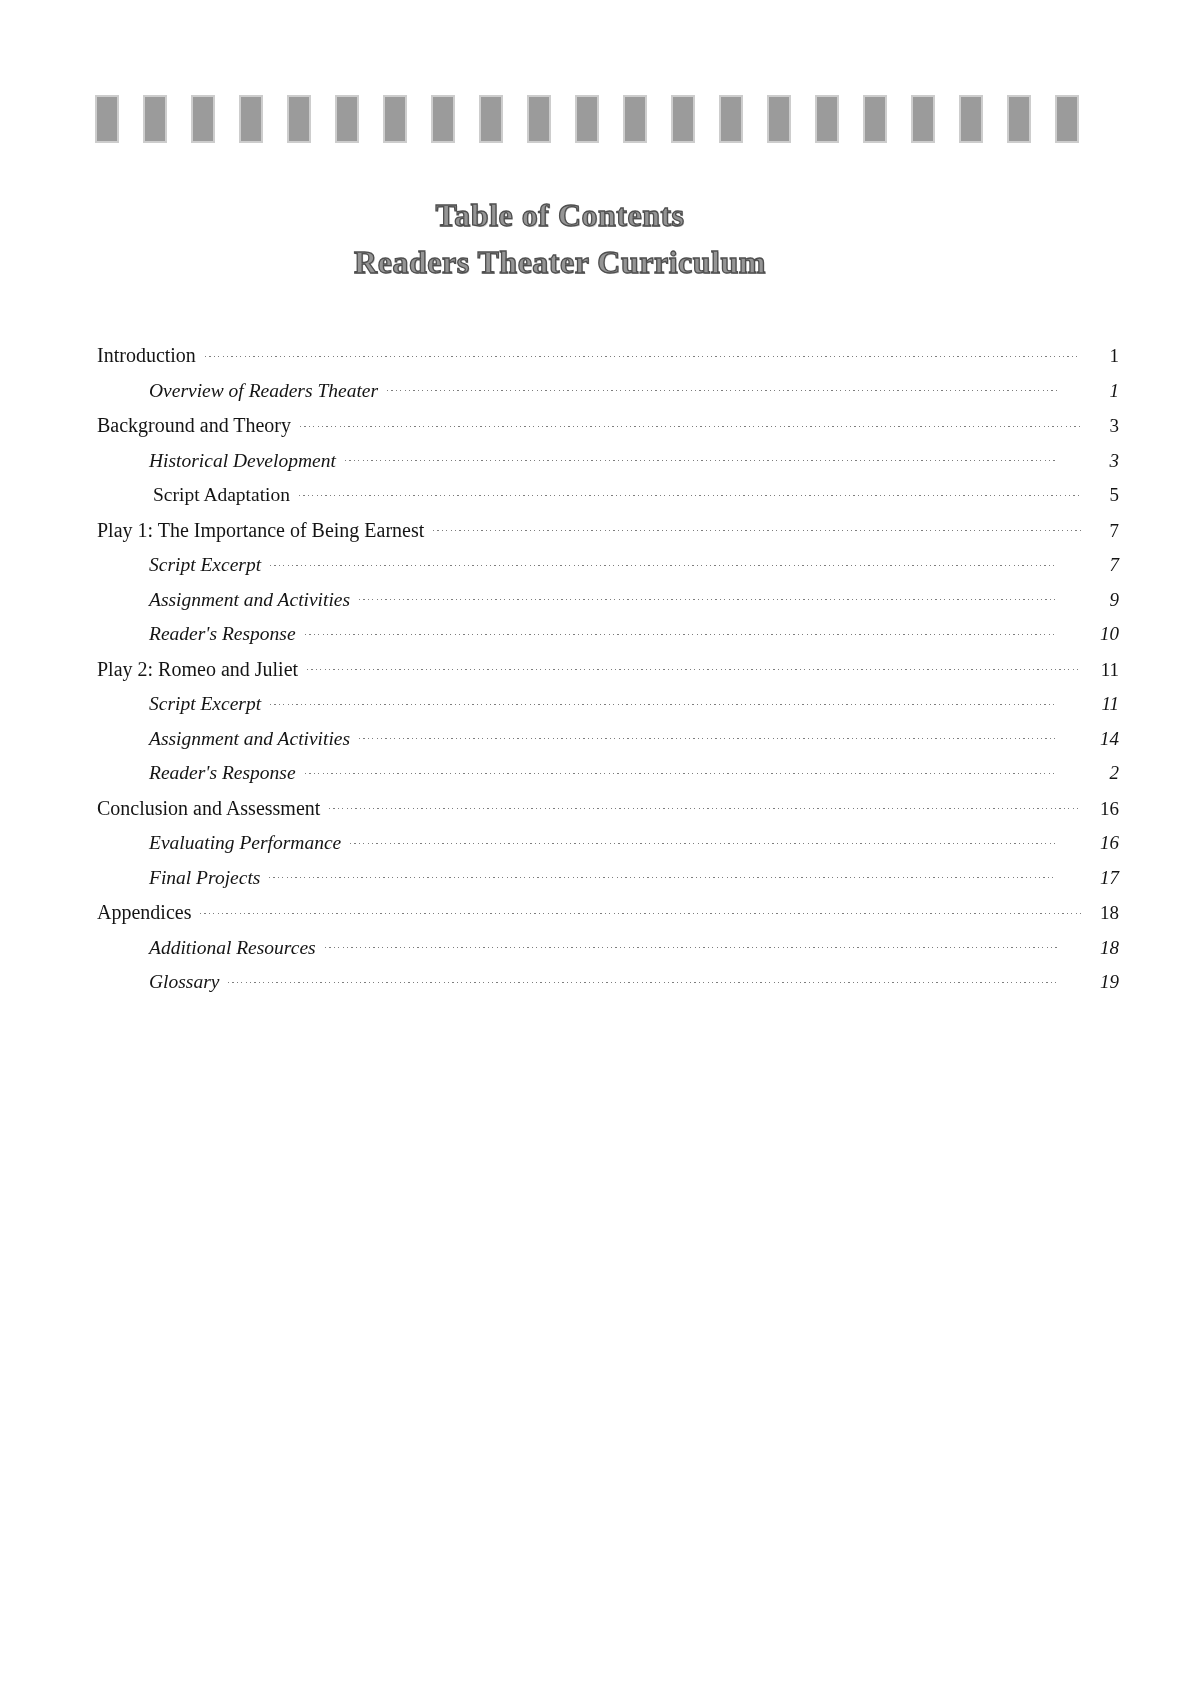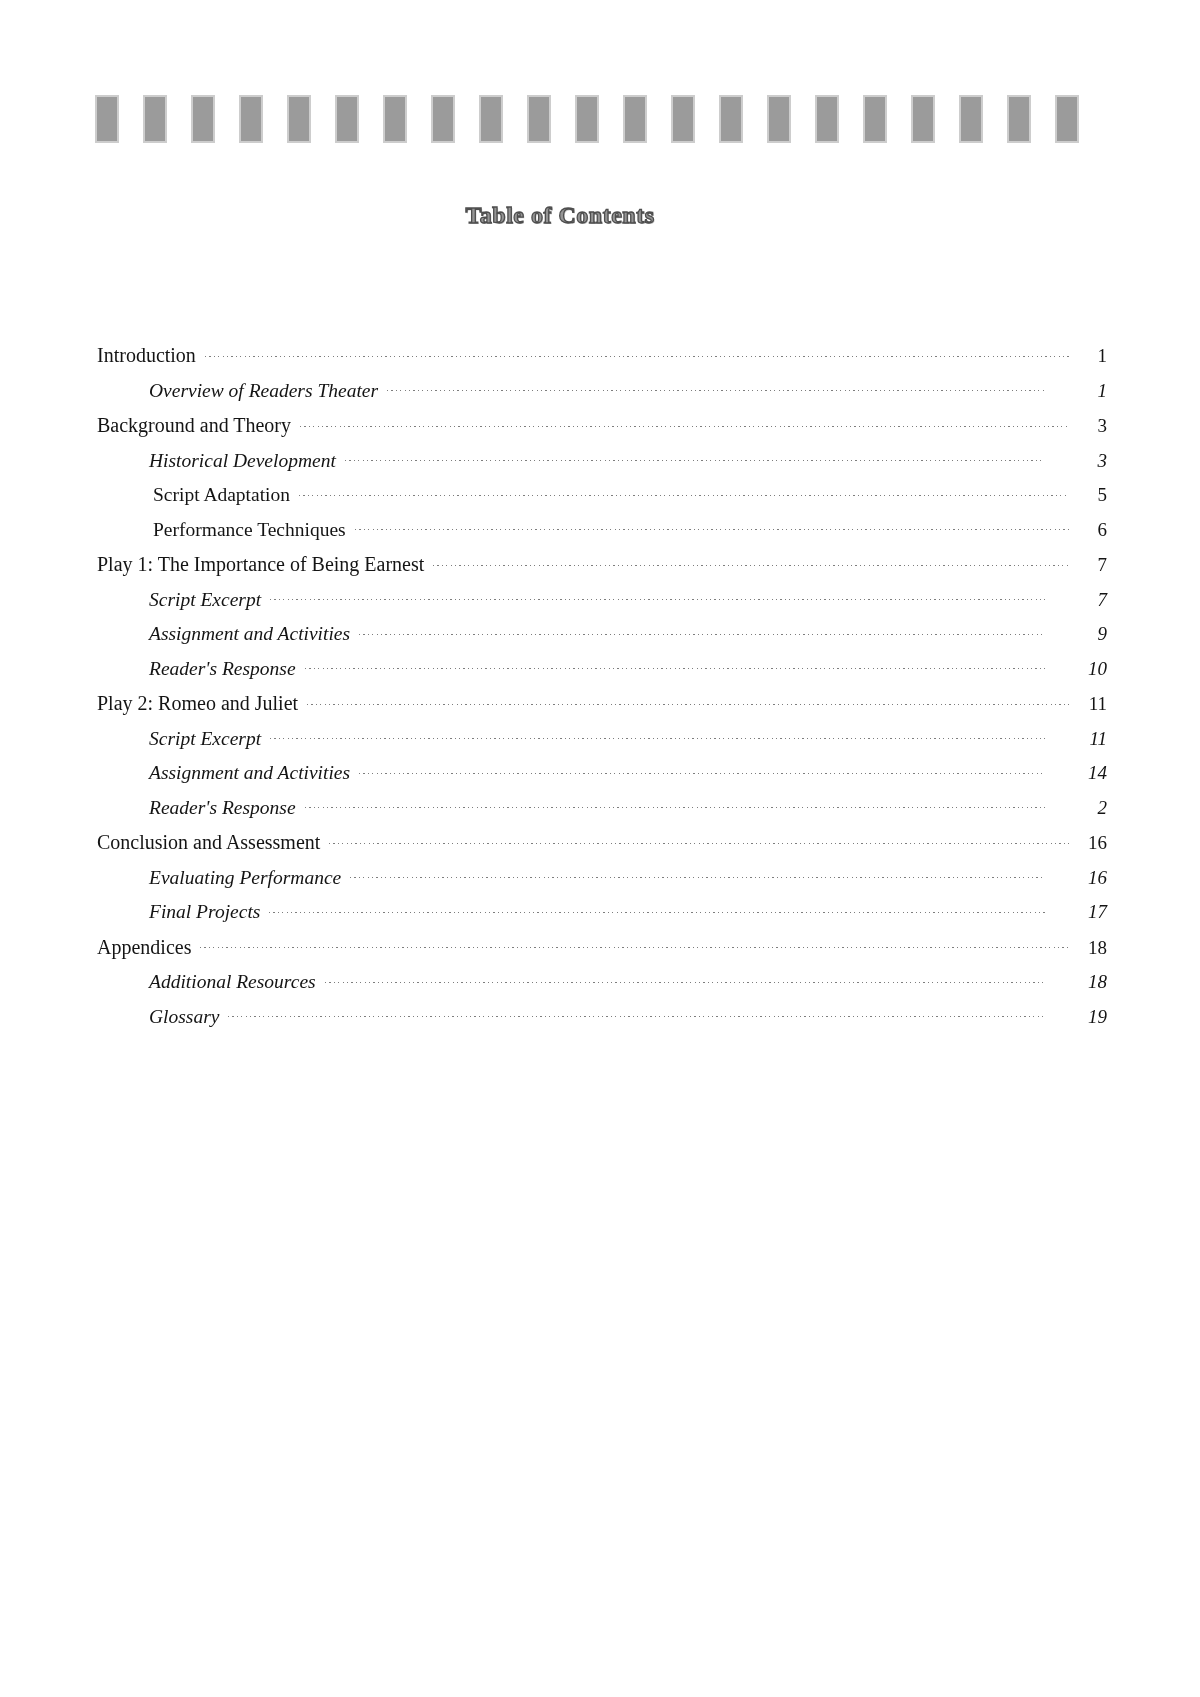--- a/index.html
+++ b/index.html
@@ -40,31 +40,31 @@
     top: 192px;
     left: 0;
     width: 1120px;
     text-align: center;
     font-weight: bold;
     color: #959595;
     -webkit-text-stroke: 1.3px #4e4e4e;
     text-shadow: 1px 1px 0 #c9c9c9;
   }
   .title-line {
-    font-size: 24px;
+    font-size: 32px;
     line-height: 47px;
     letter-spacing: 0.5px;
   }
 
   
   .toc {
     position: absolute;
     top: 344px;
     left: 97px;
-    right: 93px;
+    right: 81px;
   }
   .toc-row {
     display: flex;
     align-items: baseline;
     line-height: 22px;
     margin-bottom: 12.5px;
   }
   .toc-row.level-1 { font-size: 20px; }
   .toc-row.level-1:not(:first-child) { margin-top: 6px; }
   .toc-row.level-2 { font-size: 19.5px; padding-left: 28px; }
@@ -123,20 +123,21 @@
       <div class="square" style="background: rgb(155, 155, 155); border-color: rgb(205, 205, 205);"></div>
       <div class="square" style="background: rgb(155, 155, 155); border-color: rgb(205, 205, 205);"></div>
       <div class="square" style="background: rgb(155, 155, 155); border-color: rgb(205, 205, 205);"></div>
       <div class="square" style="background: rgb(155, 155, 155); border-color: rgb(205, 205, 205);"></div>
       <div class="square" style="background: rgb(155, 155, 155); border-color: rgb(205, 205, 205);"></div>
       <div class="square" style="background: rgb(155, 155, 155); border-color: rgb(205, 205, 205);"></div>
     </div>
 
   <div class="title-block">
     <div class="title-line">Table of Contents</div>
+    <div class="title-line">Readers Theater Curriculum</div>
   </div>
 
   <div class="toc" id="toc">
       <div class="toc-row level-1">
     <span class="label">Introduction</span>
     <span class="leader"></span>
     <span class="pagenum">1</span>
   </div>
       <div class="toc-row level-2 italic">
     <span class="label">Overview of Readers Theater</span>
@@ -151,25 +152,20 @@
       <div class="toc-row level-2 italic">
     <span class="label">Historical Development</span>
     <span class="leader"></span>
     <span class="pagenum">3</span>
   </div>
       <div class="toc-row level-3">
     <span class="label">Script Adaptation</span>
     <span class="leader"></span>
     <span class="pagenum">5</span>
   </div>
-      <div class="toc-row level-3">
-    <span class="label">Performance Techniques</span>
-    <span class="leader"></span>
-    <span class="pagenum">6</span>
-  </div>
       <div class="toc-row level-1">
     <span class="label">Play 1: The Importance of Being Earnest</span>
     <span class="leader"></span>
     <span class="pagenum">7</span>
   </div>
       <div class="toc-row level-2 italic">
     <span class="label">Script Excerpt</span>
     <span class="leader"></span>
     <span class="pagenum">7</span>
   </div>

